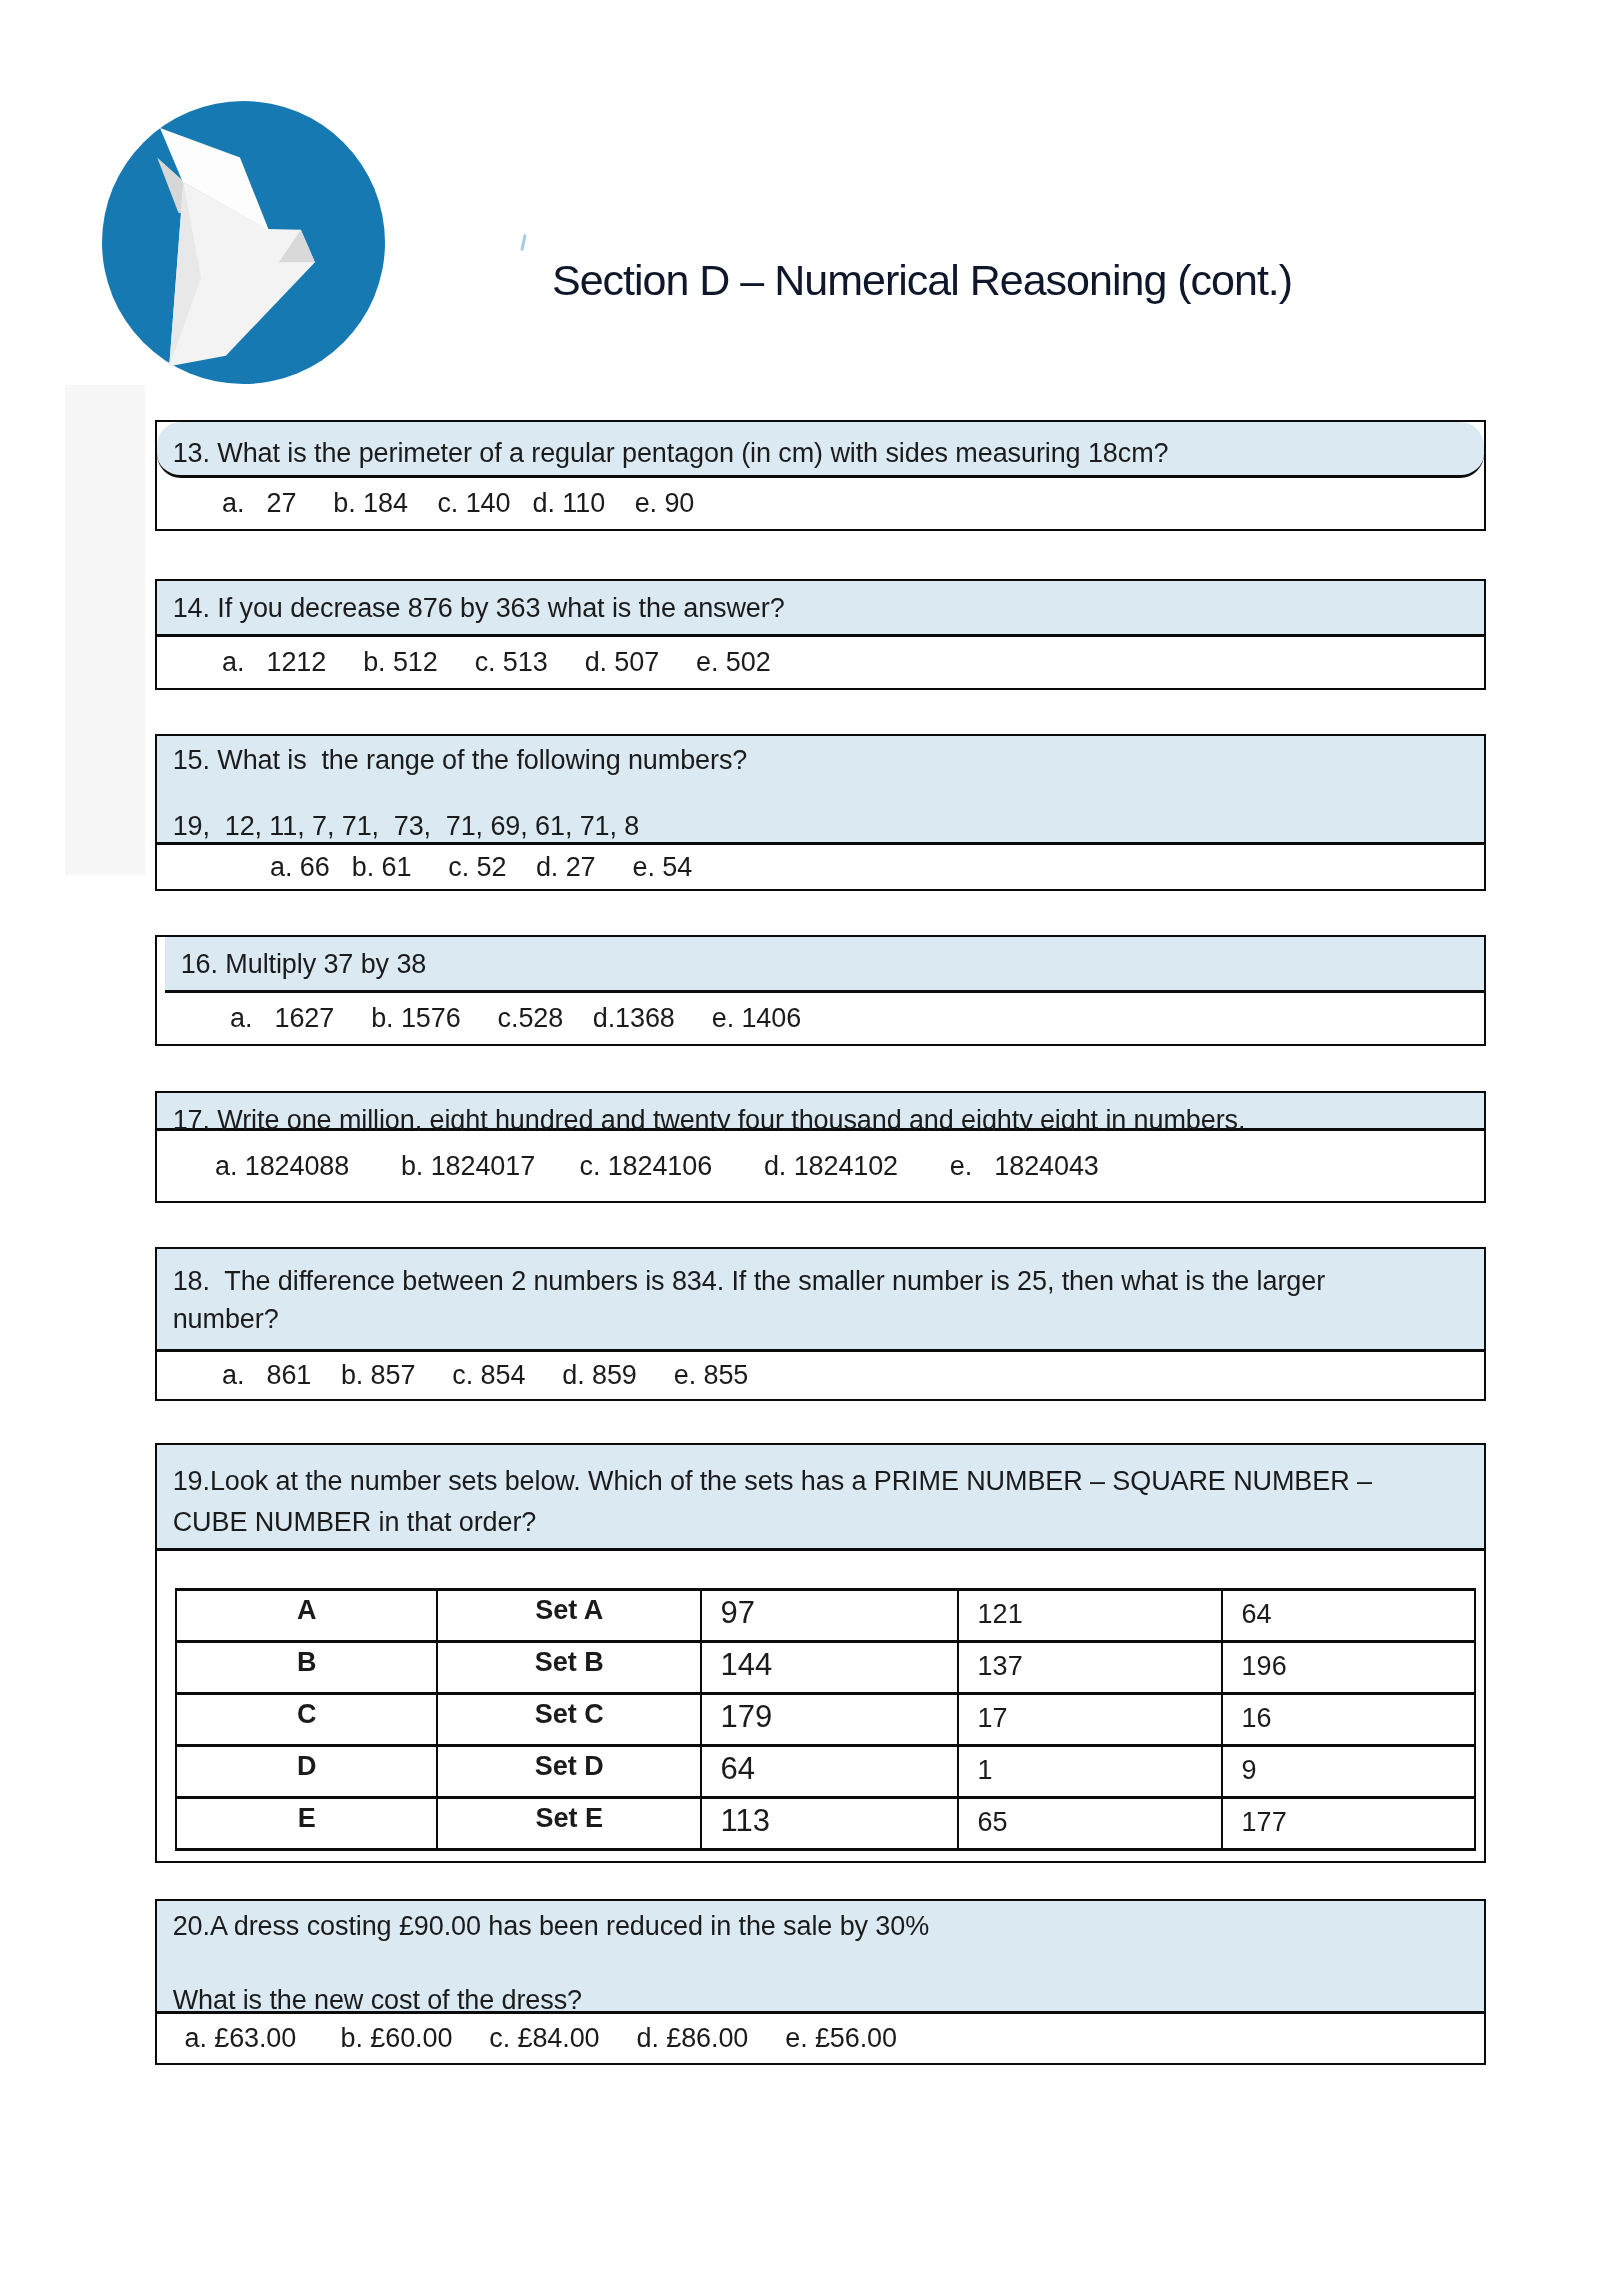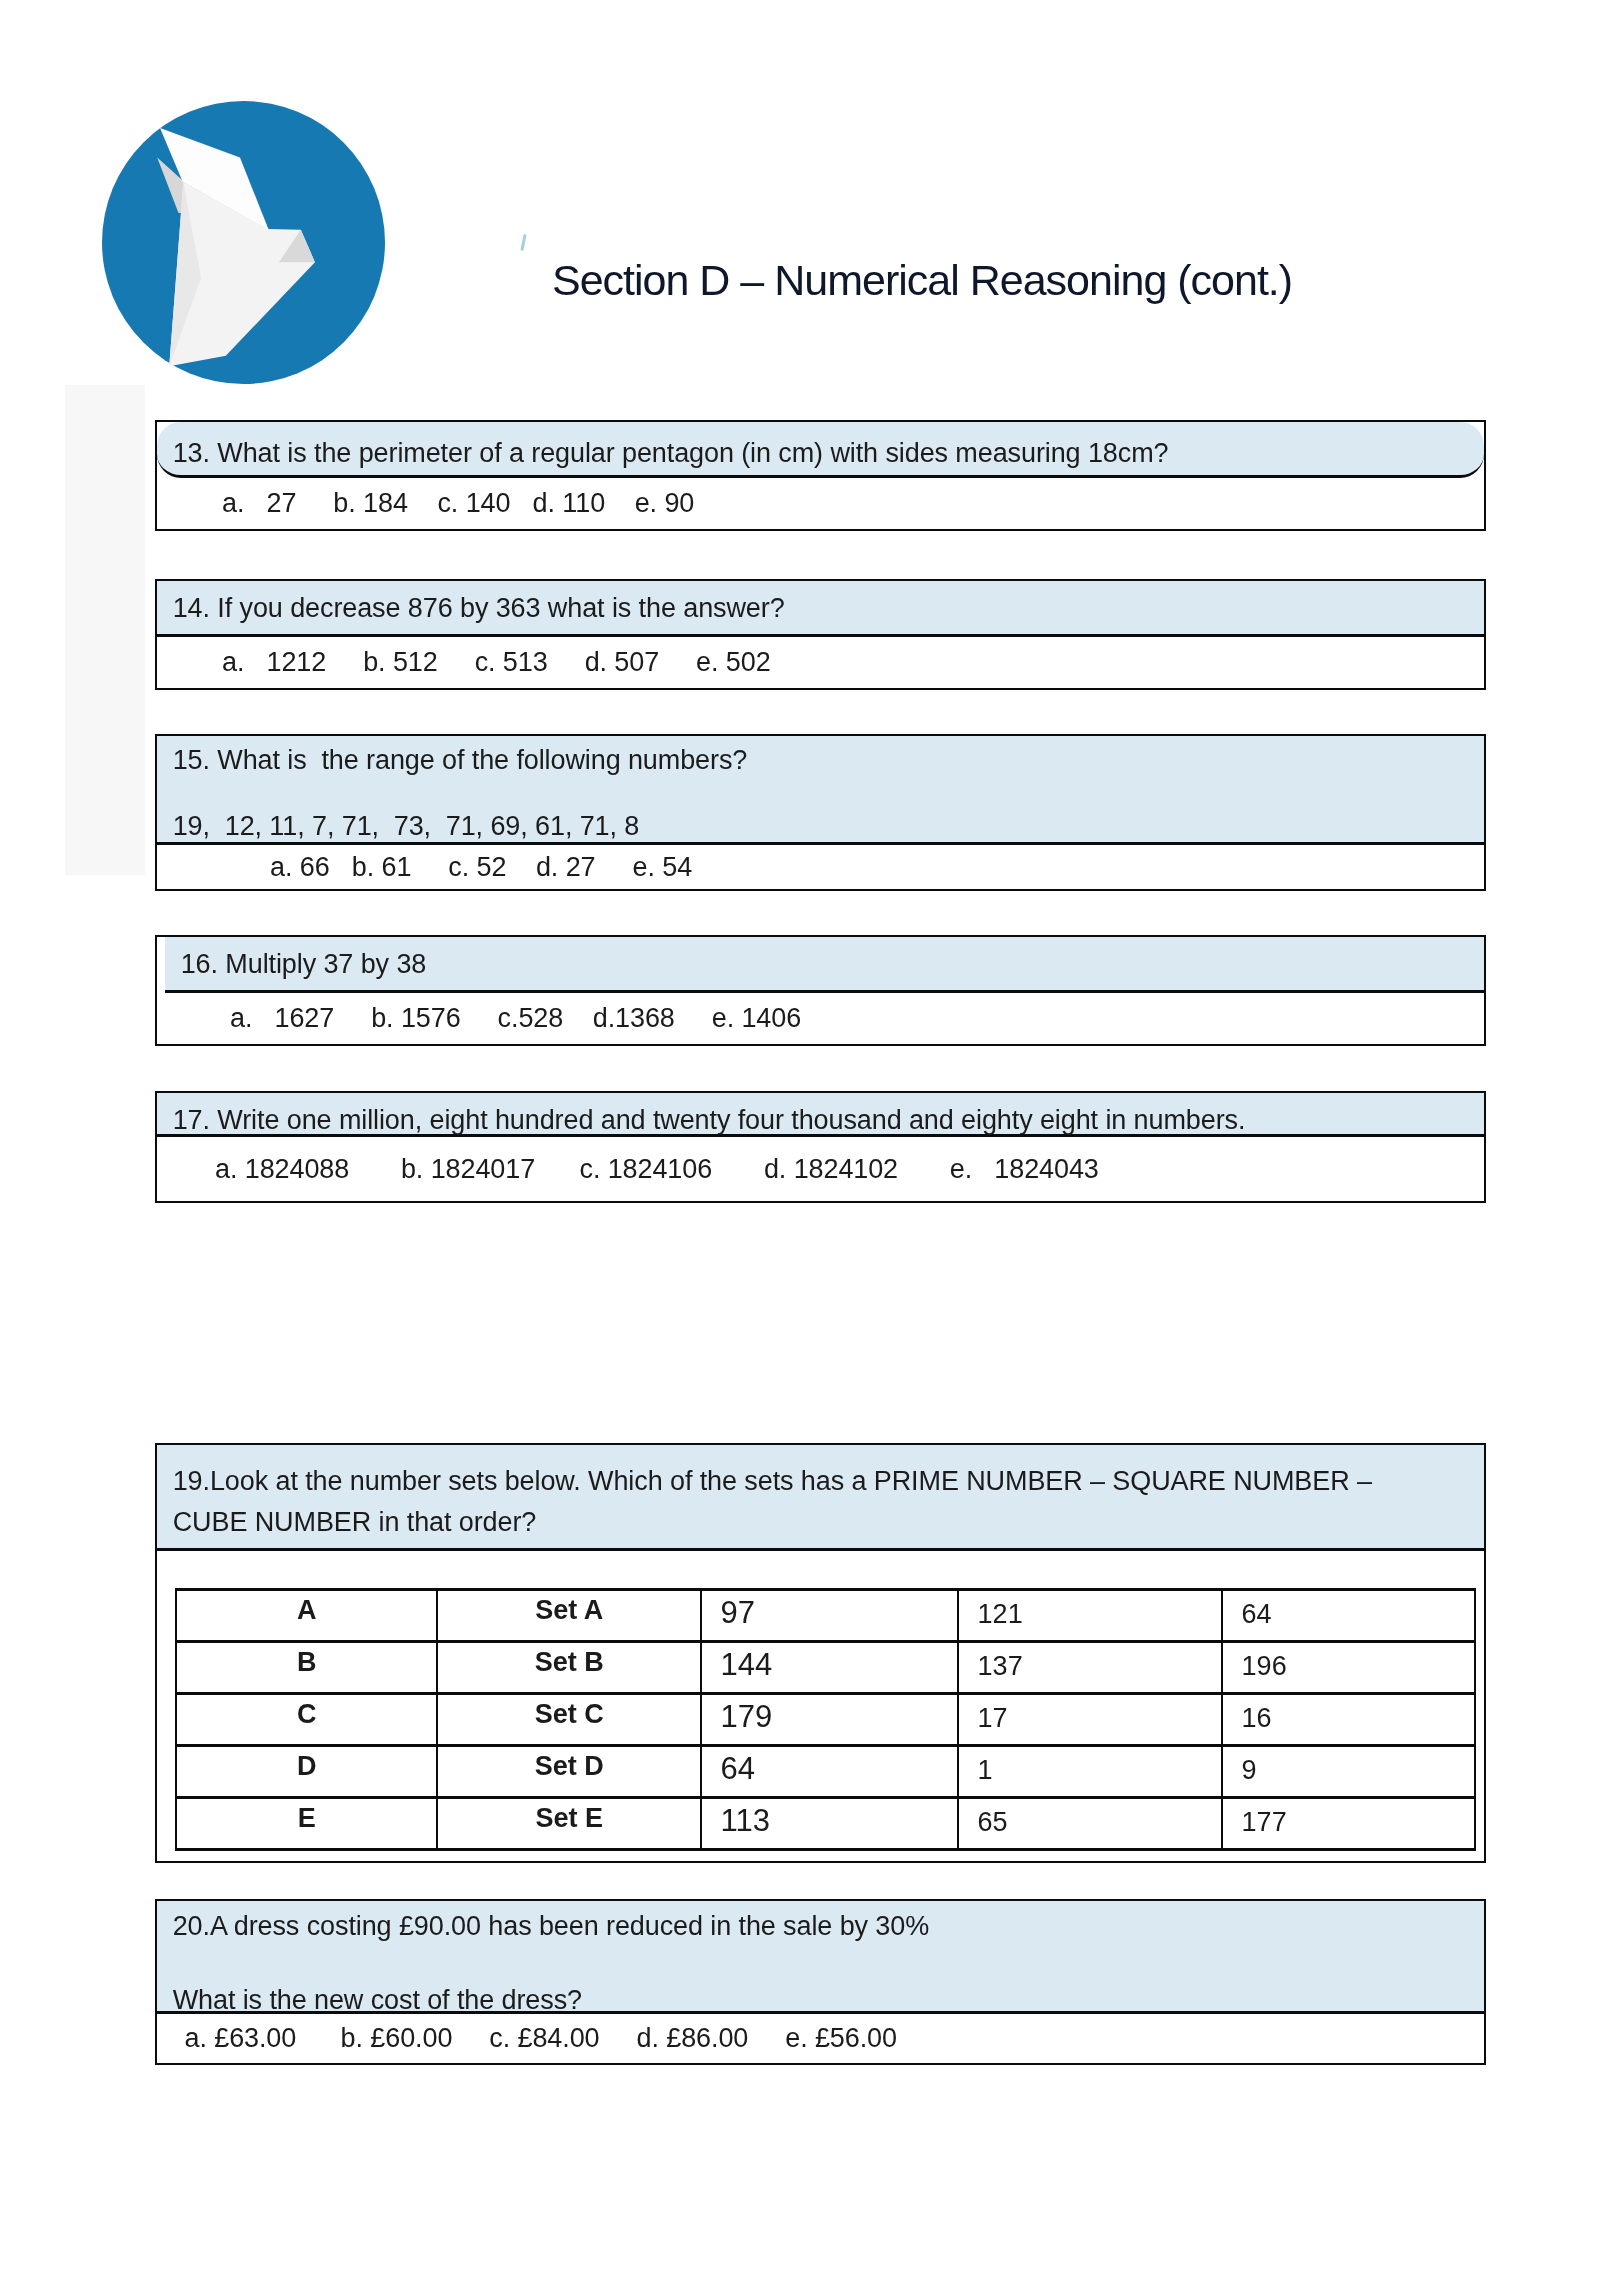--- a/index.html
+++ b/index.html
@@ -156,26 +156,33 @@
   </section>
 
   <section class="qbox" style="top:935px;height:111px;padding-left:8px;">
     <header class="qheader" style="padding-top:10.5px;height:56px;">
       <div class="qline">16. Multiply 37 by 38</div>
     </header>
     <div class="qoptions" style="padding-left:65px;">a.   1627     b. 1576     c.528    d.1368     e. 1406</div>
   </section>
 
   <section class="qbox" style="top:1091px;height:112px;">
-    <header class="qheader" style="padding-top:10.5px;height:44px;">
+    <header class="qheader" style="padding-top:10.5px;height:38px;">
       <div class="qline">17. Write one million, eight hundred and twenty four thousand and eighty eight in numbers.</div>
     </header>
     <div class="qoptions" style="padding-left:58px;">a. 1824088       b. 1824017      c. 1824106       d. 1824102       e.   1824043</div>
   </section>
 
+  <section class="qbox" style="top:1247px;height:154px;">
+    <header class="qheader" style="padding-top:7.9px;height:103px;">
+      <div class="qline" style="line-height:1.78;">18.  The difference between 2 numbers is 834. If the smaller number is 25, then what is the larger</div>
+      <div class="qline" style="line-height:1.1;">number?</div>
+    </header>
+    <div class="qoptions" style="padding-left:65px;">a.   861    b. 857     c. 854     d. 859     e. 855</div>
+  </section>
 
   <section class="qbox" style="top:1443px;height:420px;">
     <header class="qheader" style="padding-top:9.2px;height:106px;">
       <div class="qline" style="line-height:2.0;">19.Look at the number sets below. Which of the sets has a PRIME NUMBER – SQUARE NUMBER –</div>
       <div class="qline" style="line-height:1.1;">CUBE NUMBER in that order?</div>
     </header>
     <div class="qbody">
       <table class="sets-table">
         <colgroup>
           <col style="width:261px">

